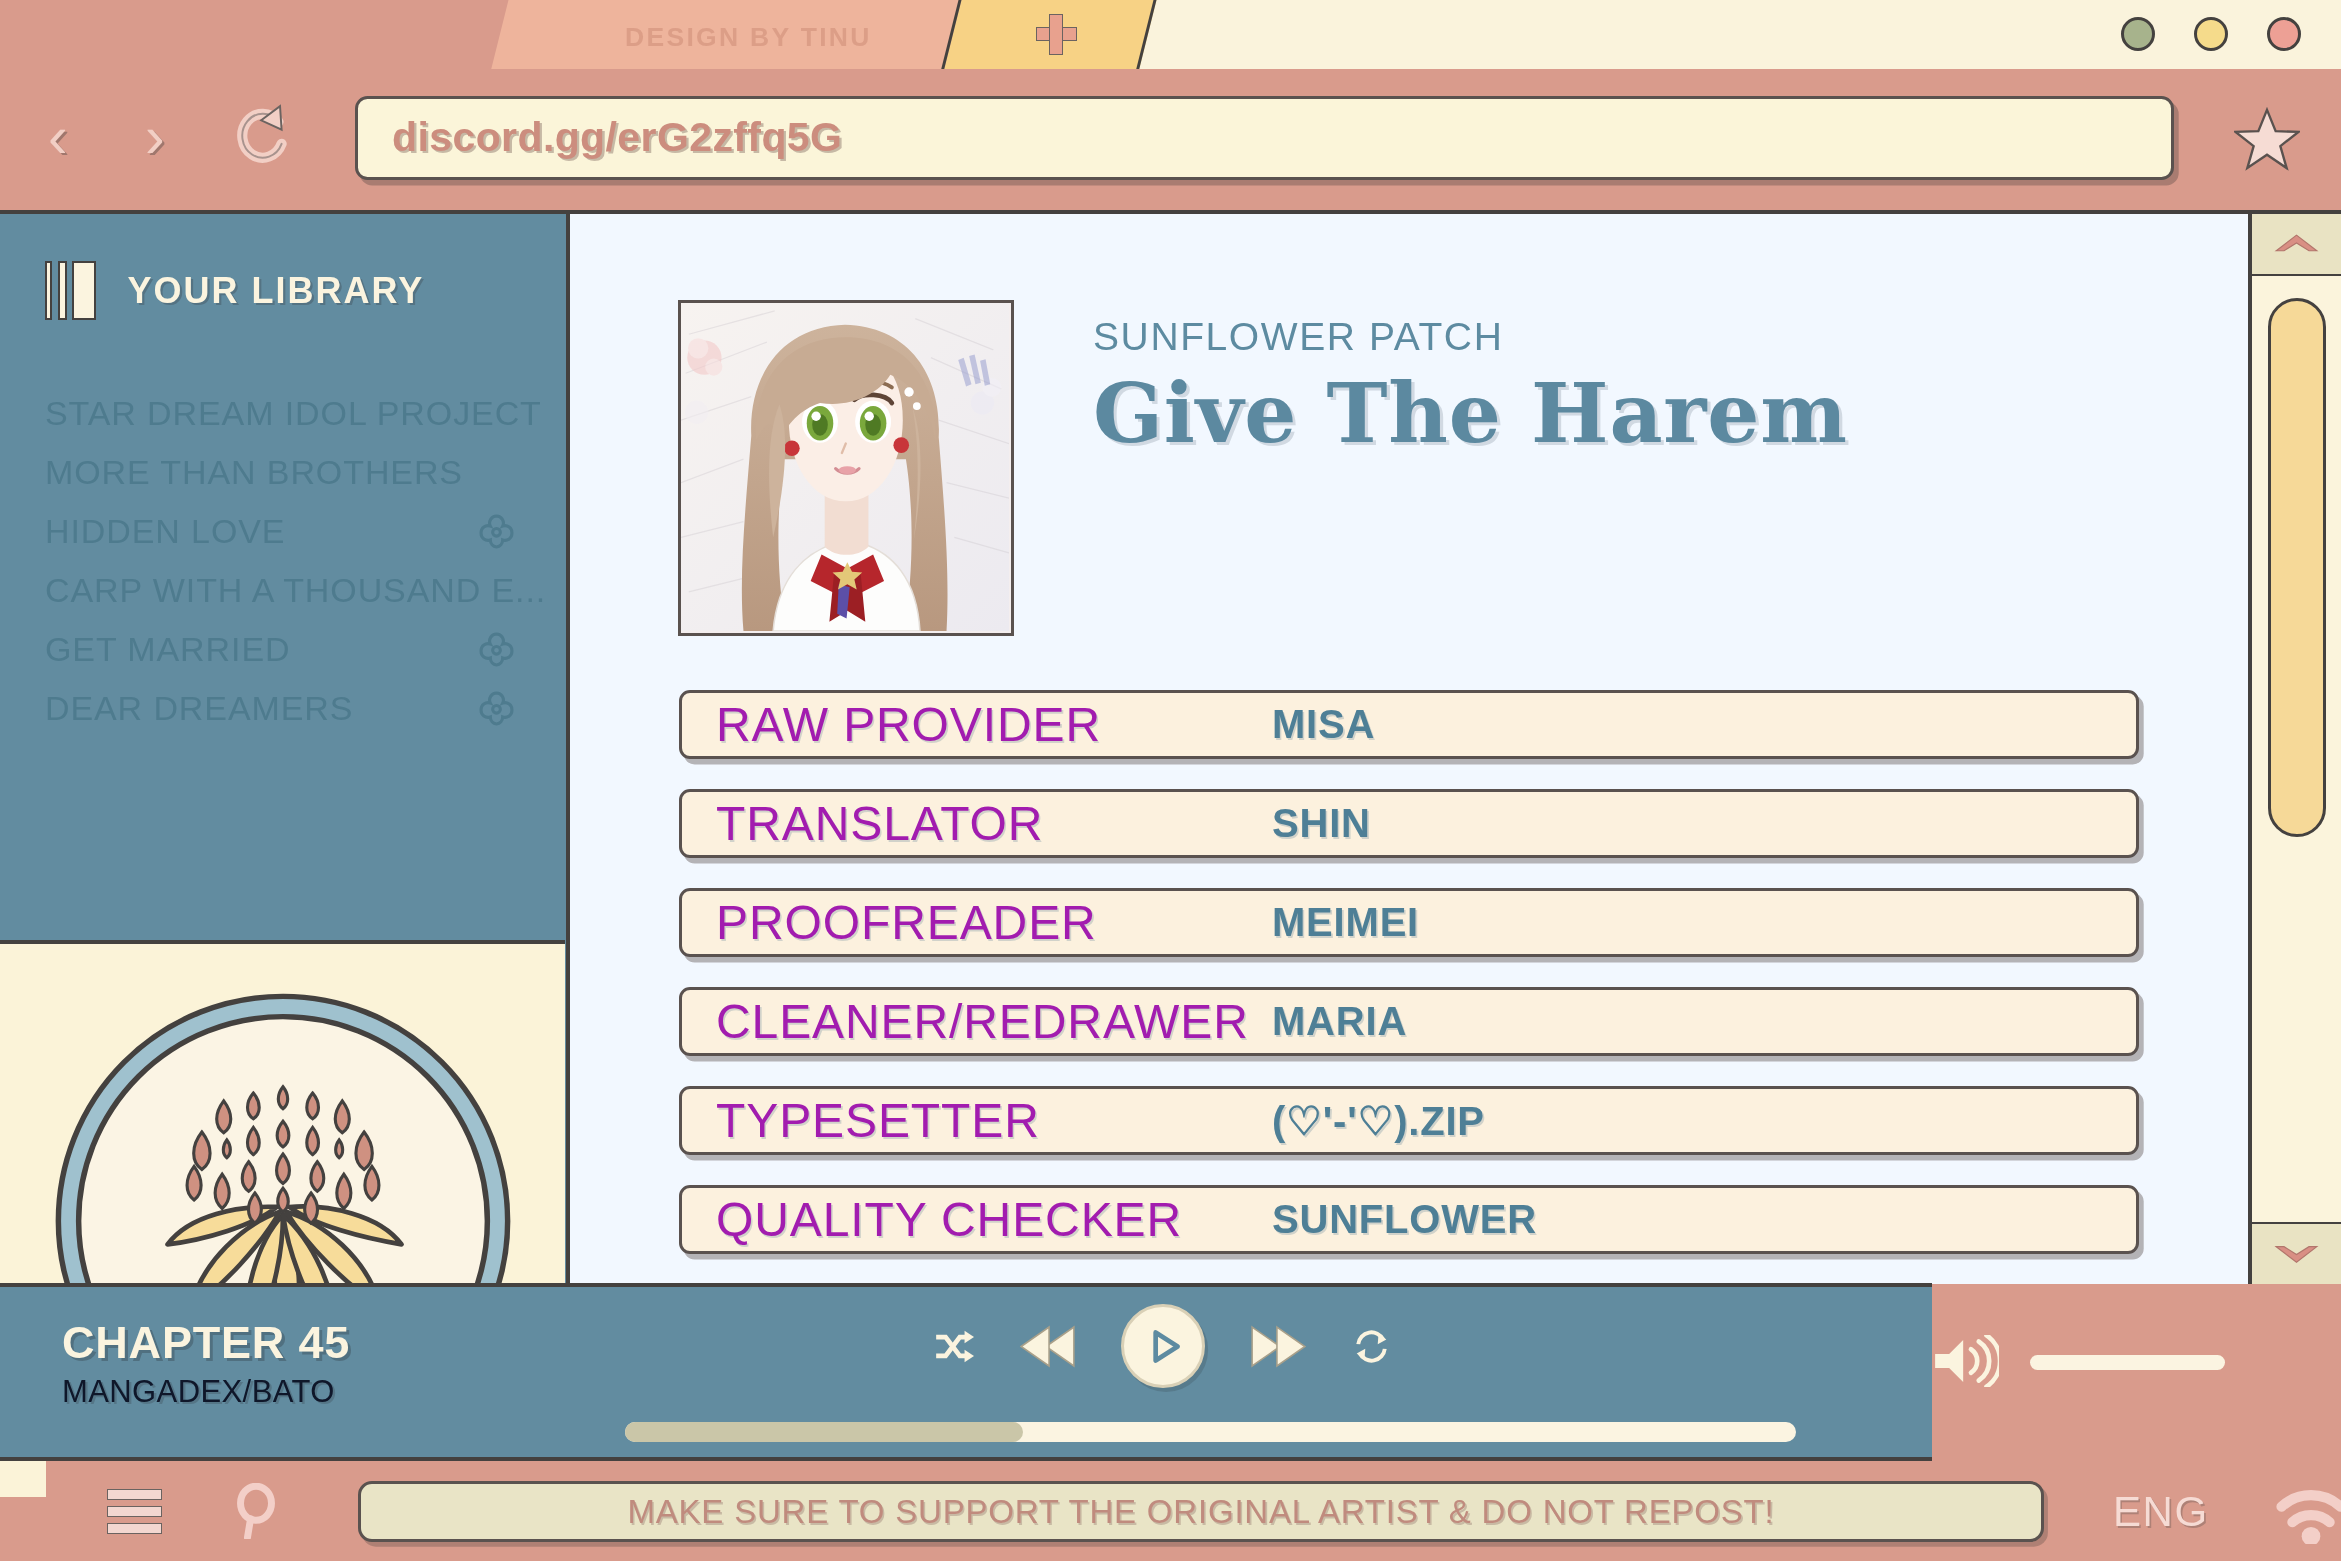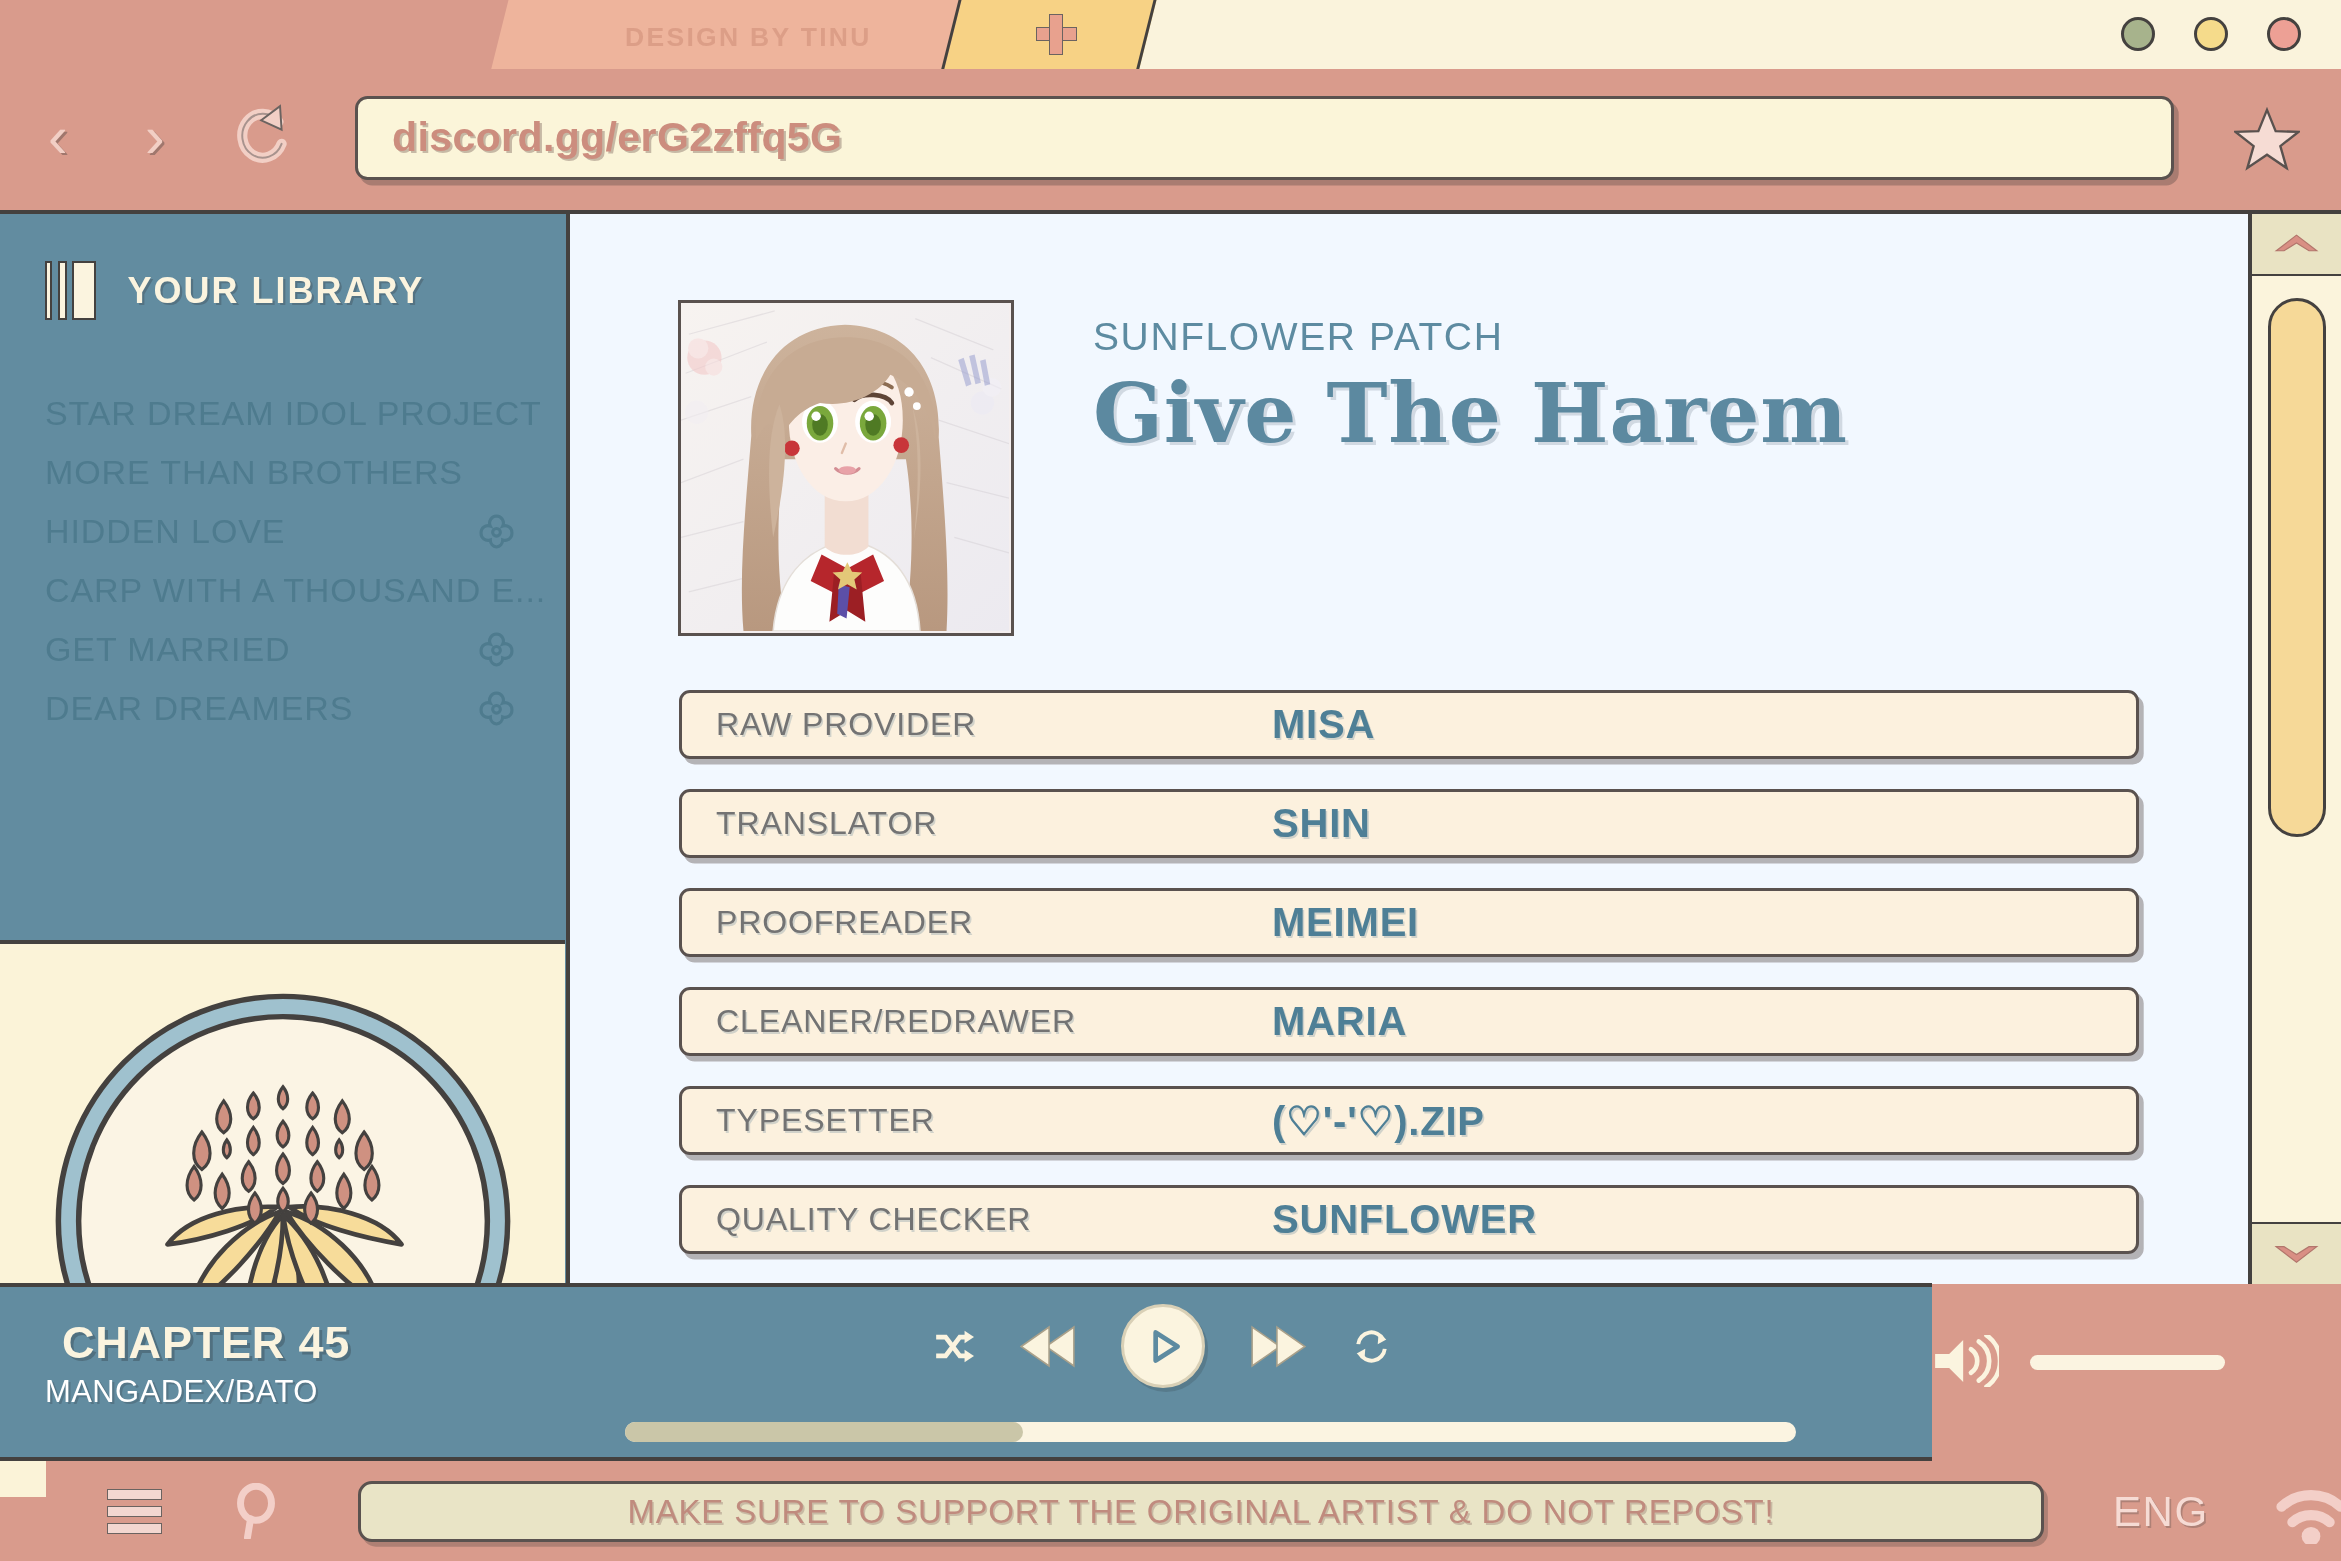--- a/index.html
+++ b/index.html
@@ -141,21 +141,21 @@
 
   .credits { position: absolute; left: 109px; top: 476px; width: 1460px; }
   .credit-row {
     position: relative; height: 69px; margin-bottom: 30px;
     background: #fcf1de; border: 3.9px solid #5a524f; border-radius: 11px;
     box-shadow: 4.7px 5.5px 0 rgba(80,66,62,0.38);
     display: flex; align-items: center;
   }
   .credit-role {
     position: absolute; left: 34px;
-    font-size: 32px; letter-spacing: 0.9px; color: #737373;
+    font-size: 48px; letter-spacing: 0.9px; color: #a21caf;
     text-shadow: 1.6px 1.6px 0 rgba(110,140,155,0.3);
   }
   .credit-name {
     position: absolute; left: 546px;
     font-size: 40px; font-weight: 700; letter-spacing: 0.8px; color: #4e7f96;
     text-shadow: 1.6px 1.6px 0 rgba(110,140,155,0.3);
     margin-left: 44px;
   }
 
   
@@ -180,22 +180,22 @@
   .player {
     position: absolute; left: 0; top: 1283px; width: 1932px; height: 178px;
     background: #628ca0; border-top: 4.7px solid #44413f; border-bottom: 4.7px solid #44413f;
   }
   .chapter-title {
     position: absolute; left: 62px; top: 30px;
     font-size: 45px; font-weight: 800; letter-spacing: 0.8px; color: #fbf4df;
     text-shadow: 3.1px 3.1px 0 rgba(55,70,80,0.4);
   }
   .chapter-sub {
-    position: absolute; left: 45px; top: 87px;
-    font-size: 31px; letter-spacing: 0.4px; color: #ffffff;
+    position: absolute; left: 62px; top: 87px;
+    font-size: 31px; letter-spacing: 0.4px; color: #0f172a;
     text-shadow: 2.3px 2.3px 0 rgba(55,70,80,0.3);
   }
   .transport {
     position: absolute; left: 933px; top: 17px;
     display: flex; align-items: center; gap: 44px;
   }
   .tbtn { cursor: pointer; display: flex; align-items: center; justify-content: center; }
   .playbtn {
     width: 84px; height: 84px; border-radius: 50%;
     background: #fbf4df; border: 3.1px solid #d9d0b6;

